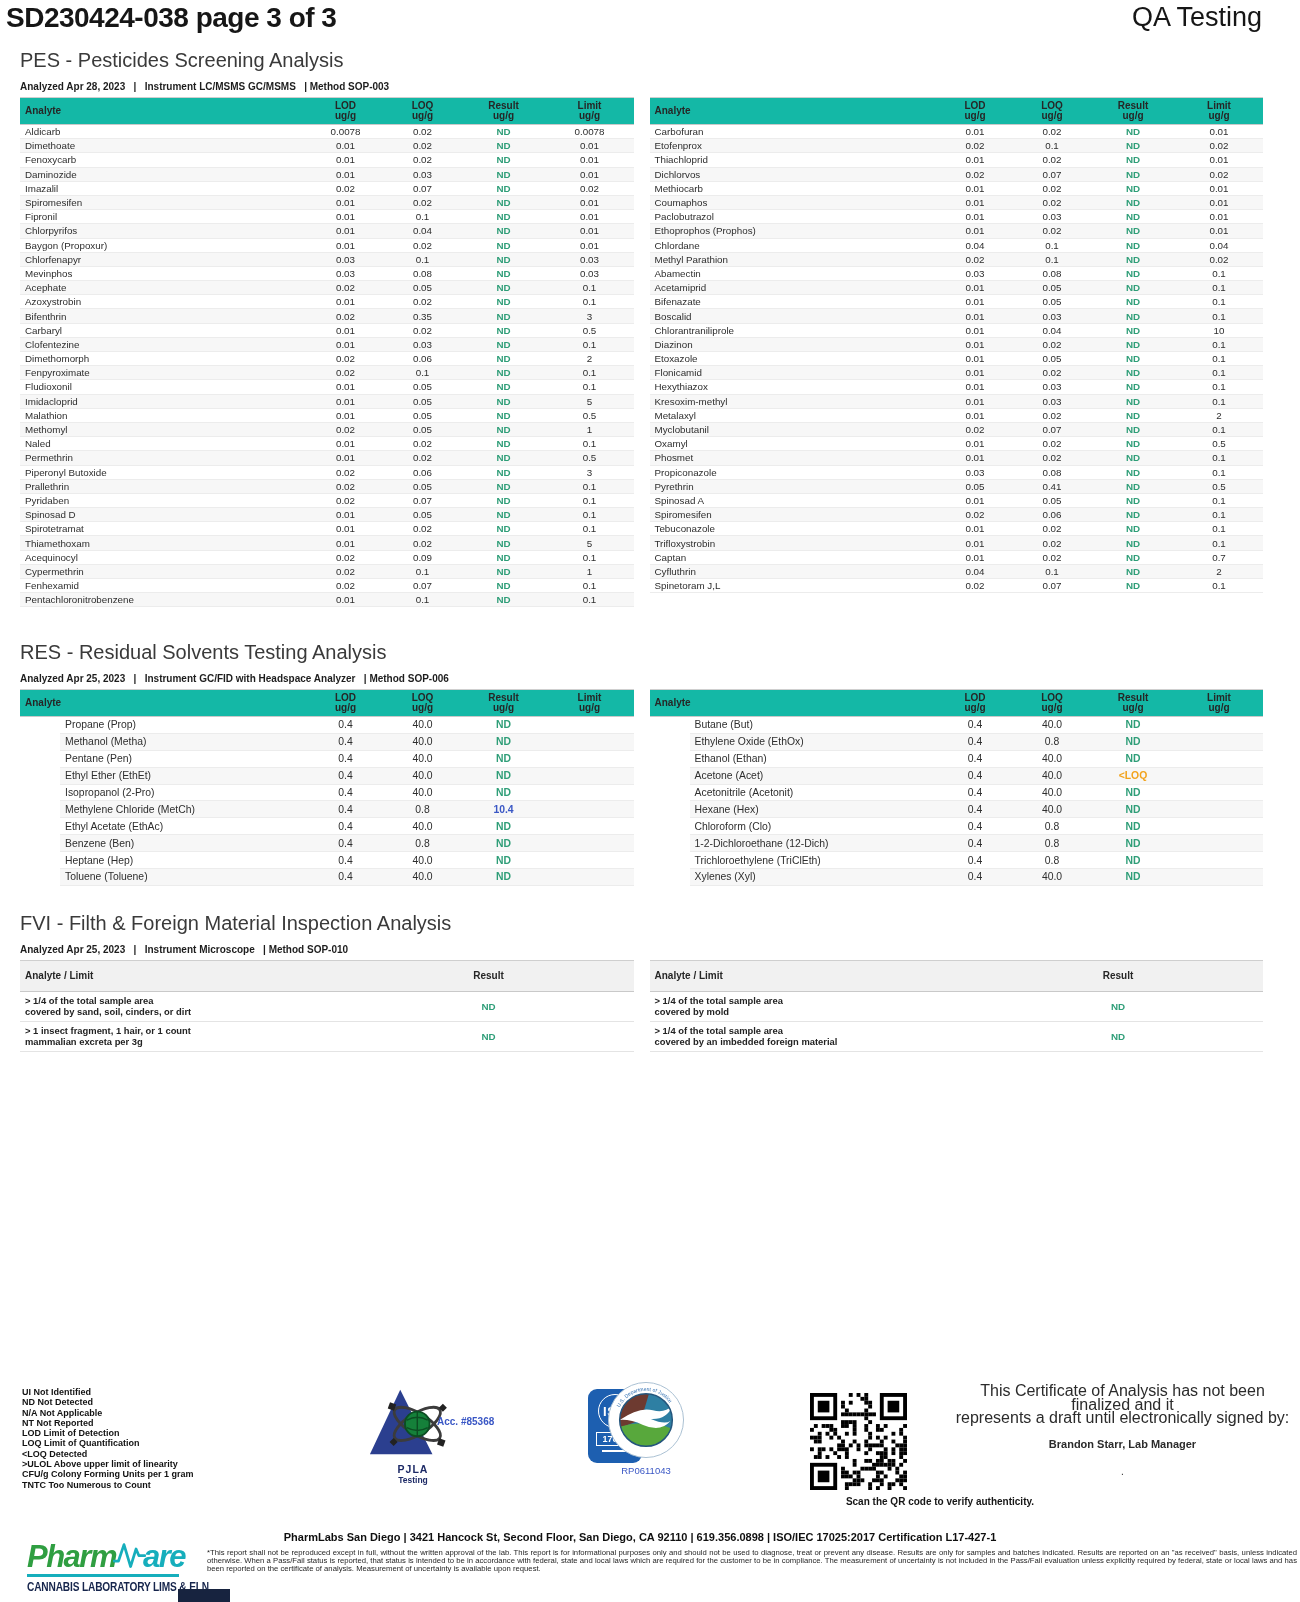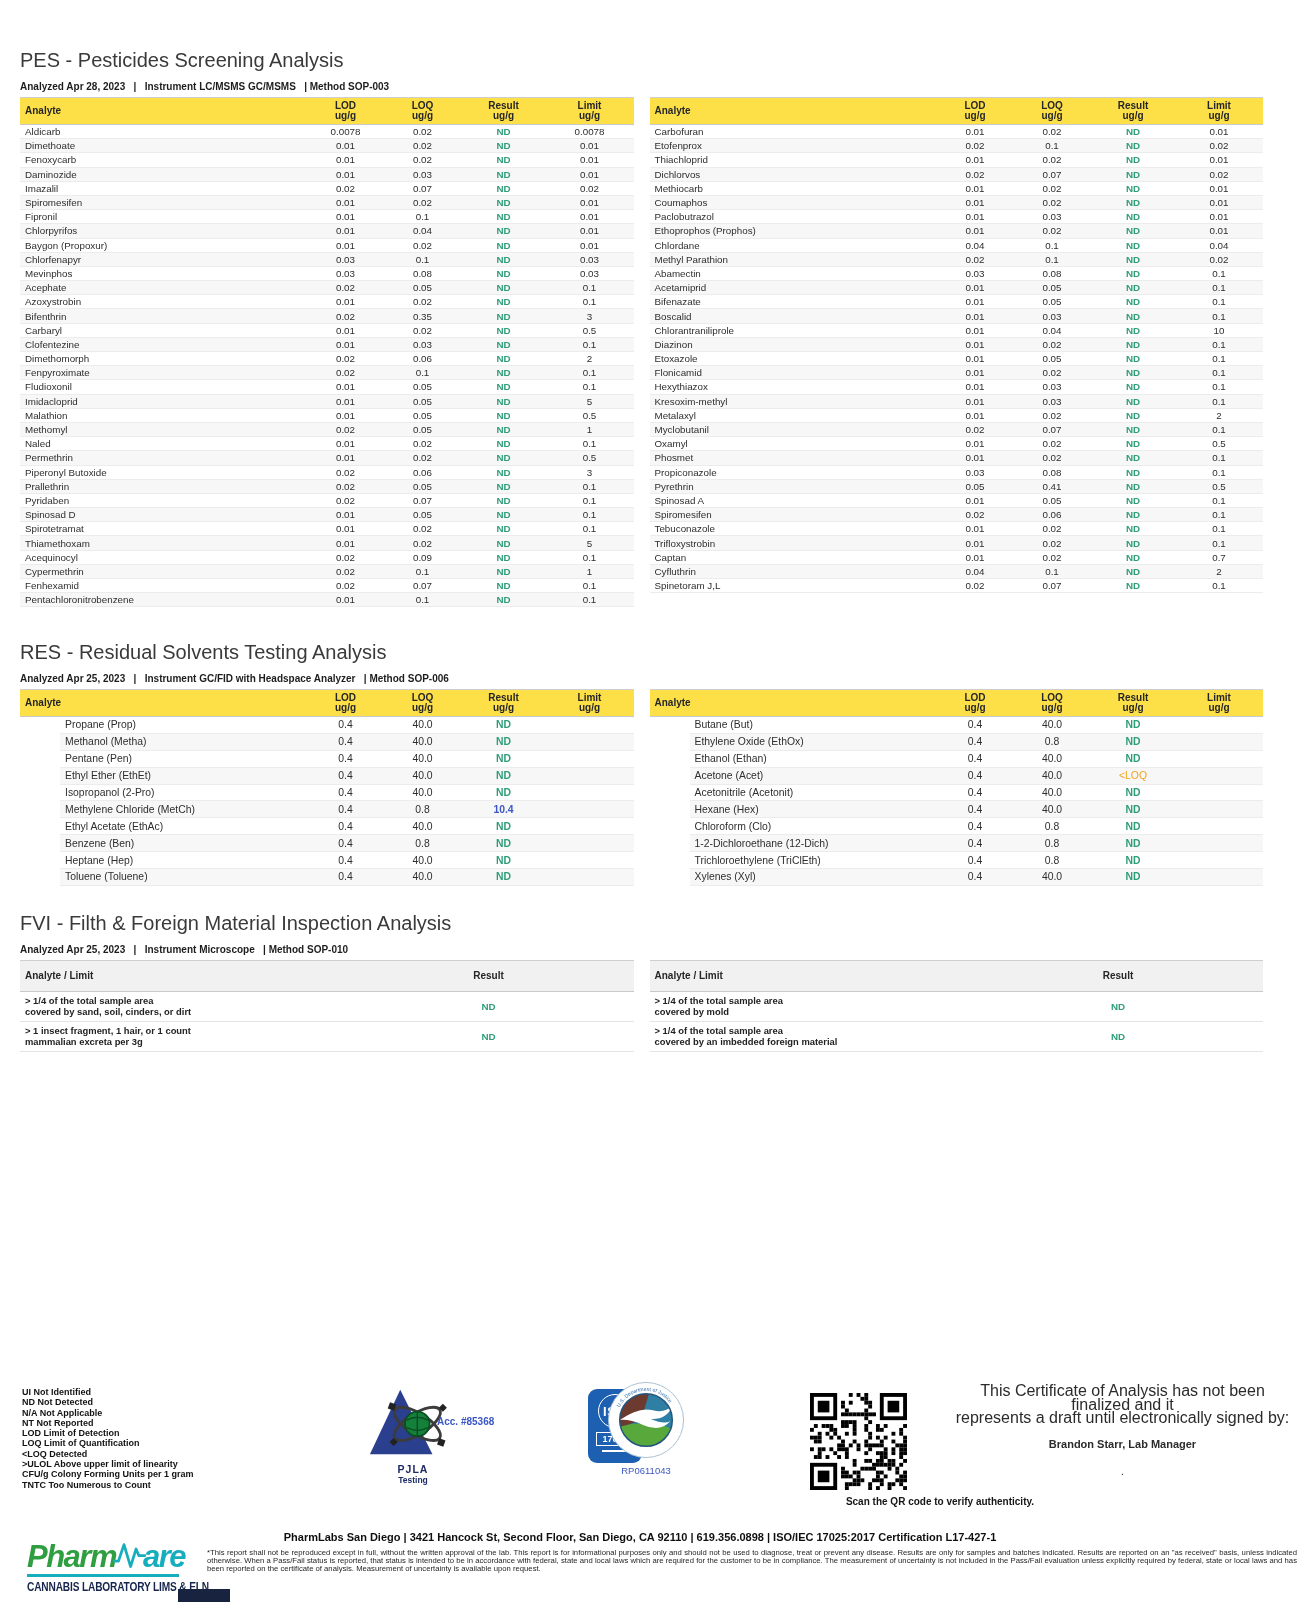--- a/index.html
+++ b/index.html
@@ -20,36 +20,36 @@
   #sec-res { top:641px; }
   #sec-fvi { top:912px; }
   .sec h2 { font-size:20px; font-weight:500; color:#3a3a3a; letter-spacing:0; line-height:22px; }
   .meta { margin-top:10px; font-size:10px; font-weight:700; color:#1d1d1d; white-space:pre; }
 
   .twin { display:flex; gap:16px; margin-top:5px; }
   .half { flex:1; min-width:0; }
 
   .thead, .trow { display:grid; grid-template-columns:1fr 76px 78px 84px 88px; align-items:center; }
   .thead {
-    background:#fde047; border-top:1px solid #cfcfcf; border-bottom:1px solid #c9c9c9;
+    background:#14b8a6; border-top:1px solid #cfcfcf; border-bottom:1px solid #c9c9c9;
     height:28px; font-size:10px; font-weight:700; color:#262626;
   }
   .th { text-align:center; line-height:10.5px; }
   .th-analyte { text-align:left; padding-left:5px; }
   .unit { display:block; font-weight:700; }
 
   .trow { border-bottom:1px solid #ececec; color:#2e2e2e; }
   .pes-body .trow { height:14.2px; font-size:9.8px; }
   .res-body .trow { height:16.9px; font-size:10.4px;margin-left:40px; }
   .tbody .trow:nth-child(even) { background:#f7f7f7; }
   .td-analyte { padding-left:5px; white-space:nowrap; overflow:hidden; }
   .td-num { text-align:center; }
   .res-nd  { color:var(--c-nd);  font-weight:700; }
   .res-num { color:var(--c-num); font-weight:700; }
-  .res-loq { color:var(--c-loq); font-weight:400; }
+  .res-loq { color:var(--c-loq); font-weight:700; }
 
   
   .fhead, .frow { display:grid; grid-template-columns:1fr 290px; }
   .fhead {
     background:#f1f1f1; border-top:1px solid #cfcfcf; border-bottom:1px solid #c9c9c9;
     height:32px; align-items:center; font-size:10px; font-weight:700; color:#262626;
   }
   .fhead .th-result { text-align:center; }
   .frow { border-bottom:1px solid #e4e4e4; padding:4px 0; min-height:27px; }
   .td-analyte2 { padding-left:5px; font-size:9.4px; line-height:10.5px; color:#222; font-weight:700; }
@@ -103,20 +103,24 @@
   .pw-underline { height:2.5px; background:var(--c-logo-teal); margin-top:2px; width:152px; }
   .pw-sub { margin-top:2px; font-size:13px; font-weight:700; color:#16254c; letter-spacing:-0.2px;
             transform:scaleX(0.78); transform-origin:left; white-space:nowrap; }
   .corner-bar { position:absolute; left:178px; top:1589px; width:52px; height:13px; background:#17233f; }
 </style>
 </head>
 <body>
 
 <div class="page">
 
+  <div class="hdr">
+    <div class="hdr-title">SD230424-038 page 3 of 3</div>
+    <div class="hdr-right">QA Testing</div>
+  </div>
 
   <section class="sec" id="sec-pes">
     <h2>PES - Pesticides Screening Analysis</h2>
     <div class="meta">Analyzed Apr 28, 2023   |   Instrument LC/MSMS GC/MSMS   | Method SOP-003</div>
     <div class="twin">
       <div class="half">
         <div class="thead">
           <div class="th th-analyte">Analyte</div>
           <div class="th"><span>LOD</span><span class="unit">ug/g</span></div>
           <div class="th"><span>LOQ</span><span class="unit">ug/g</span></div>

